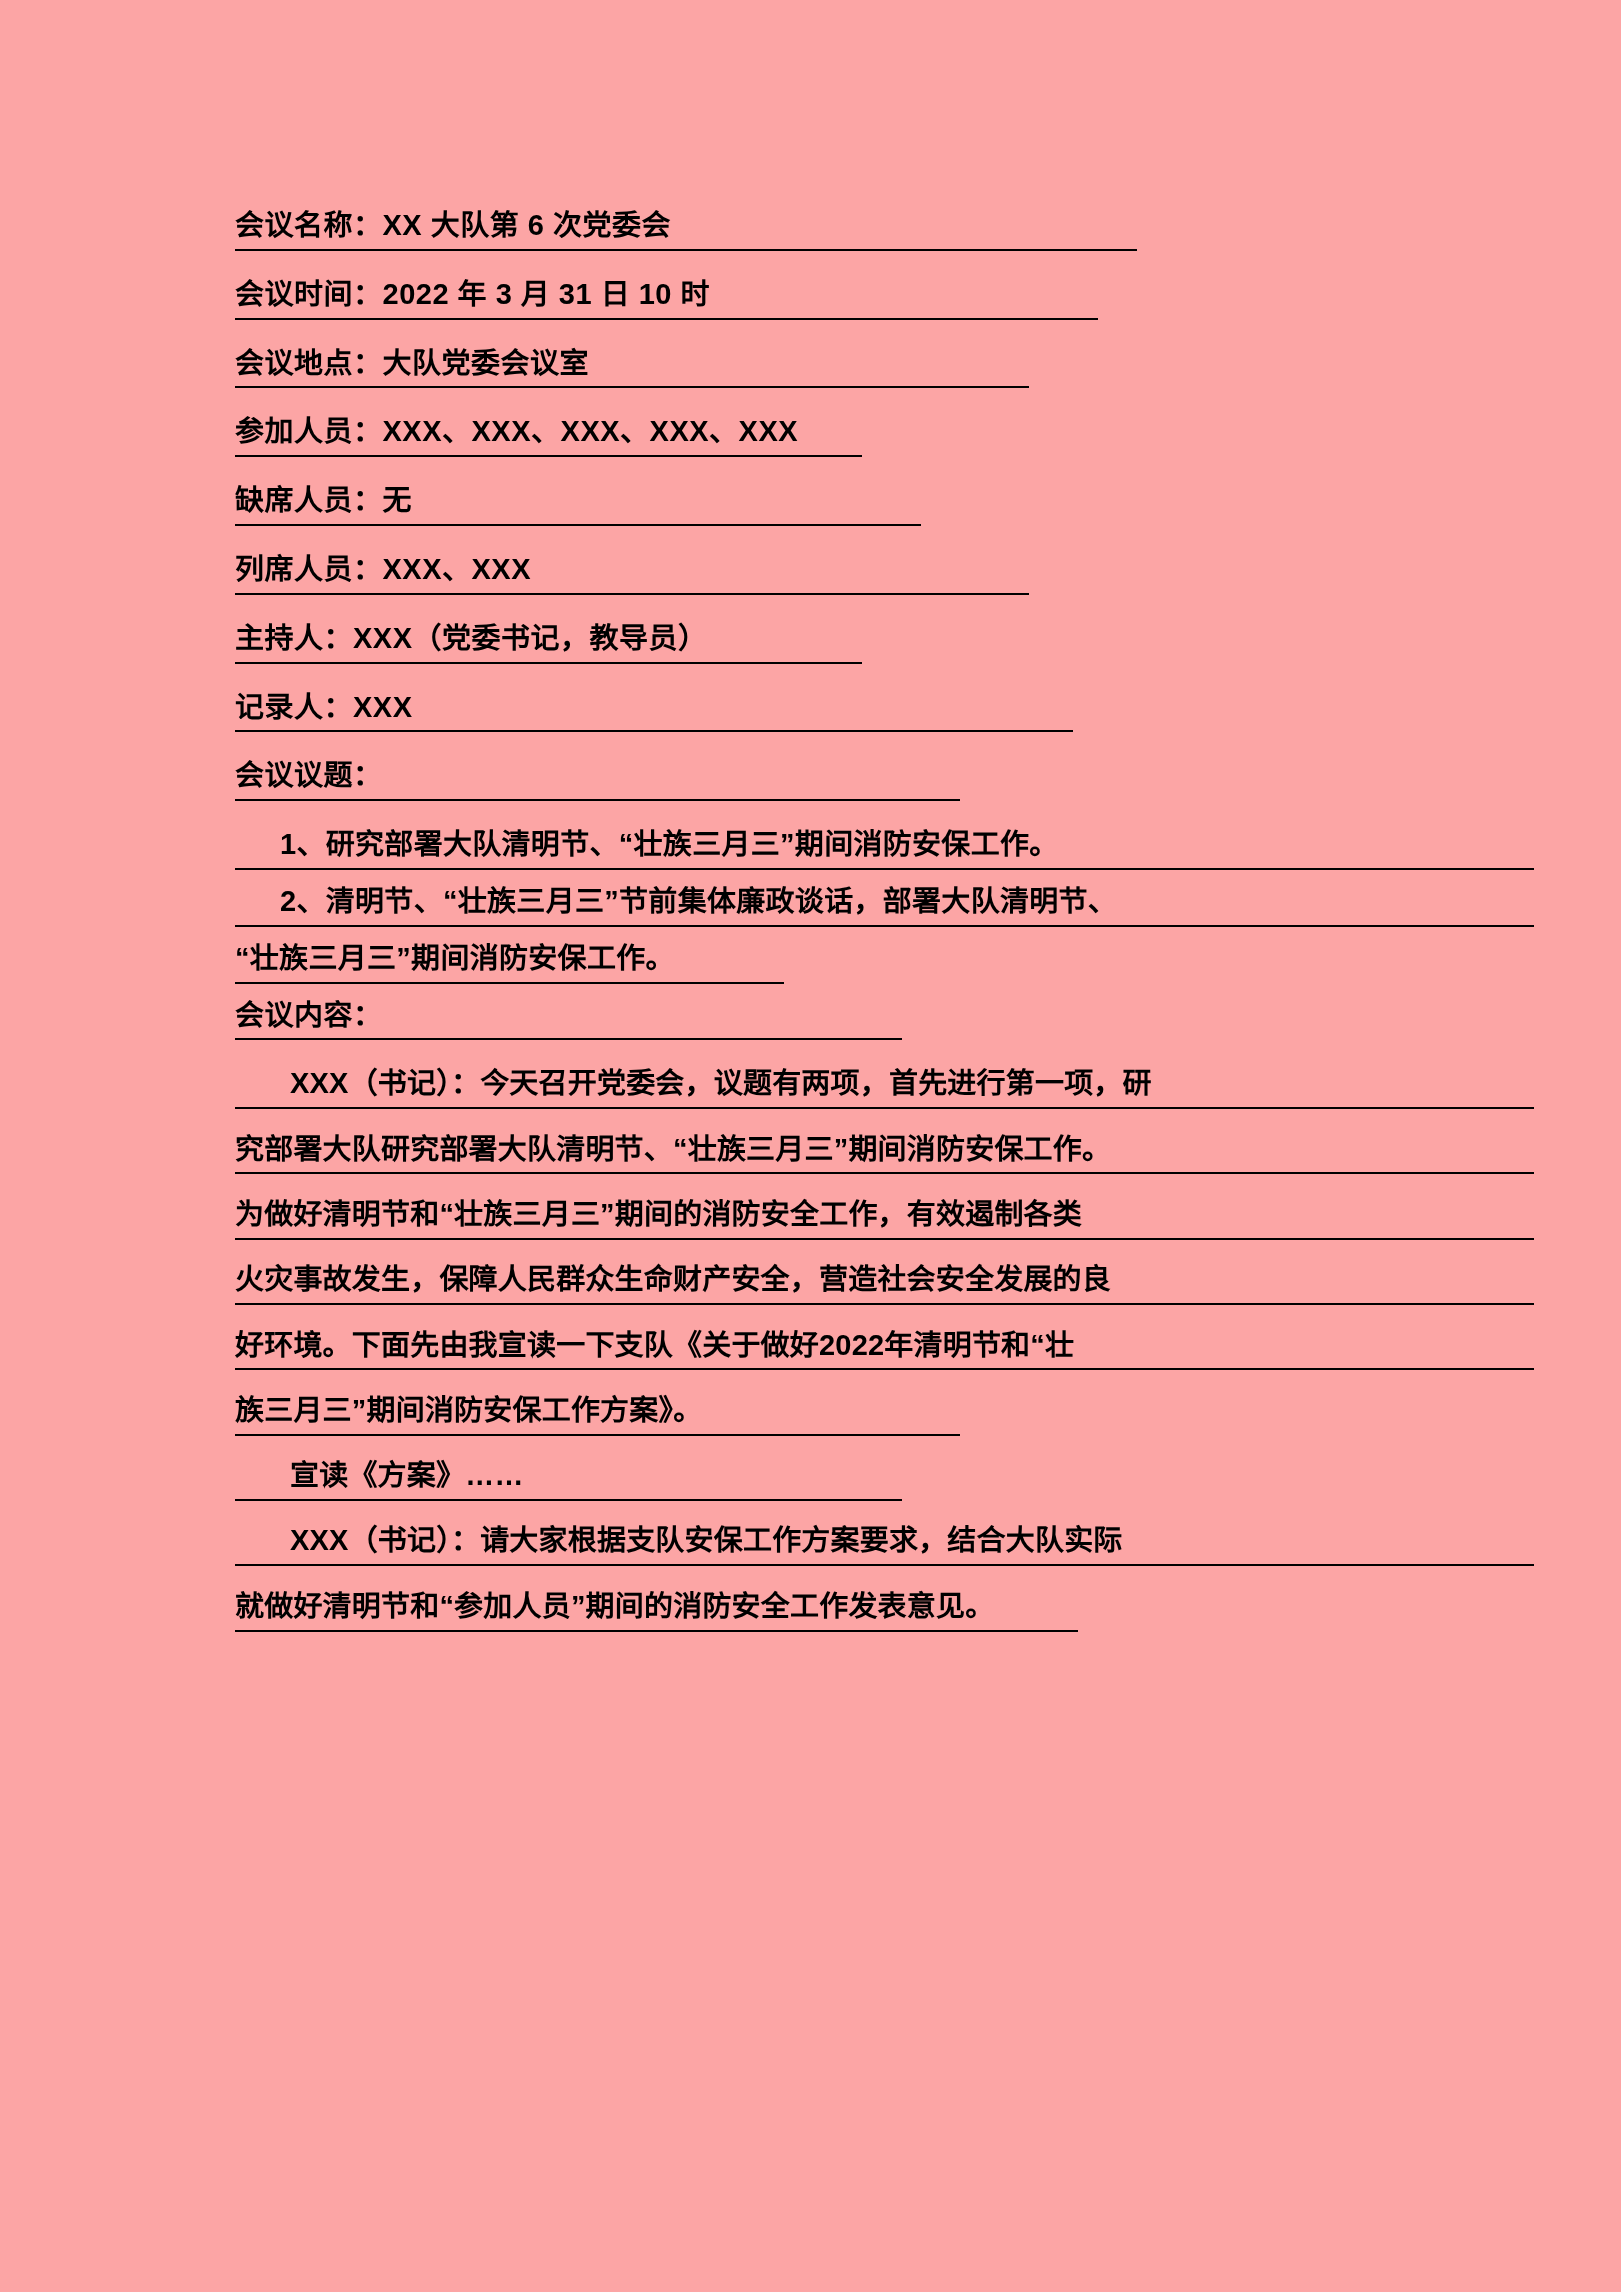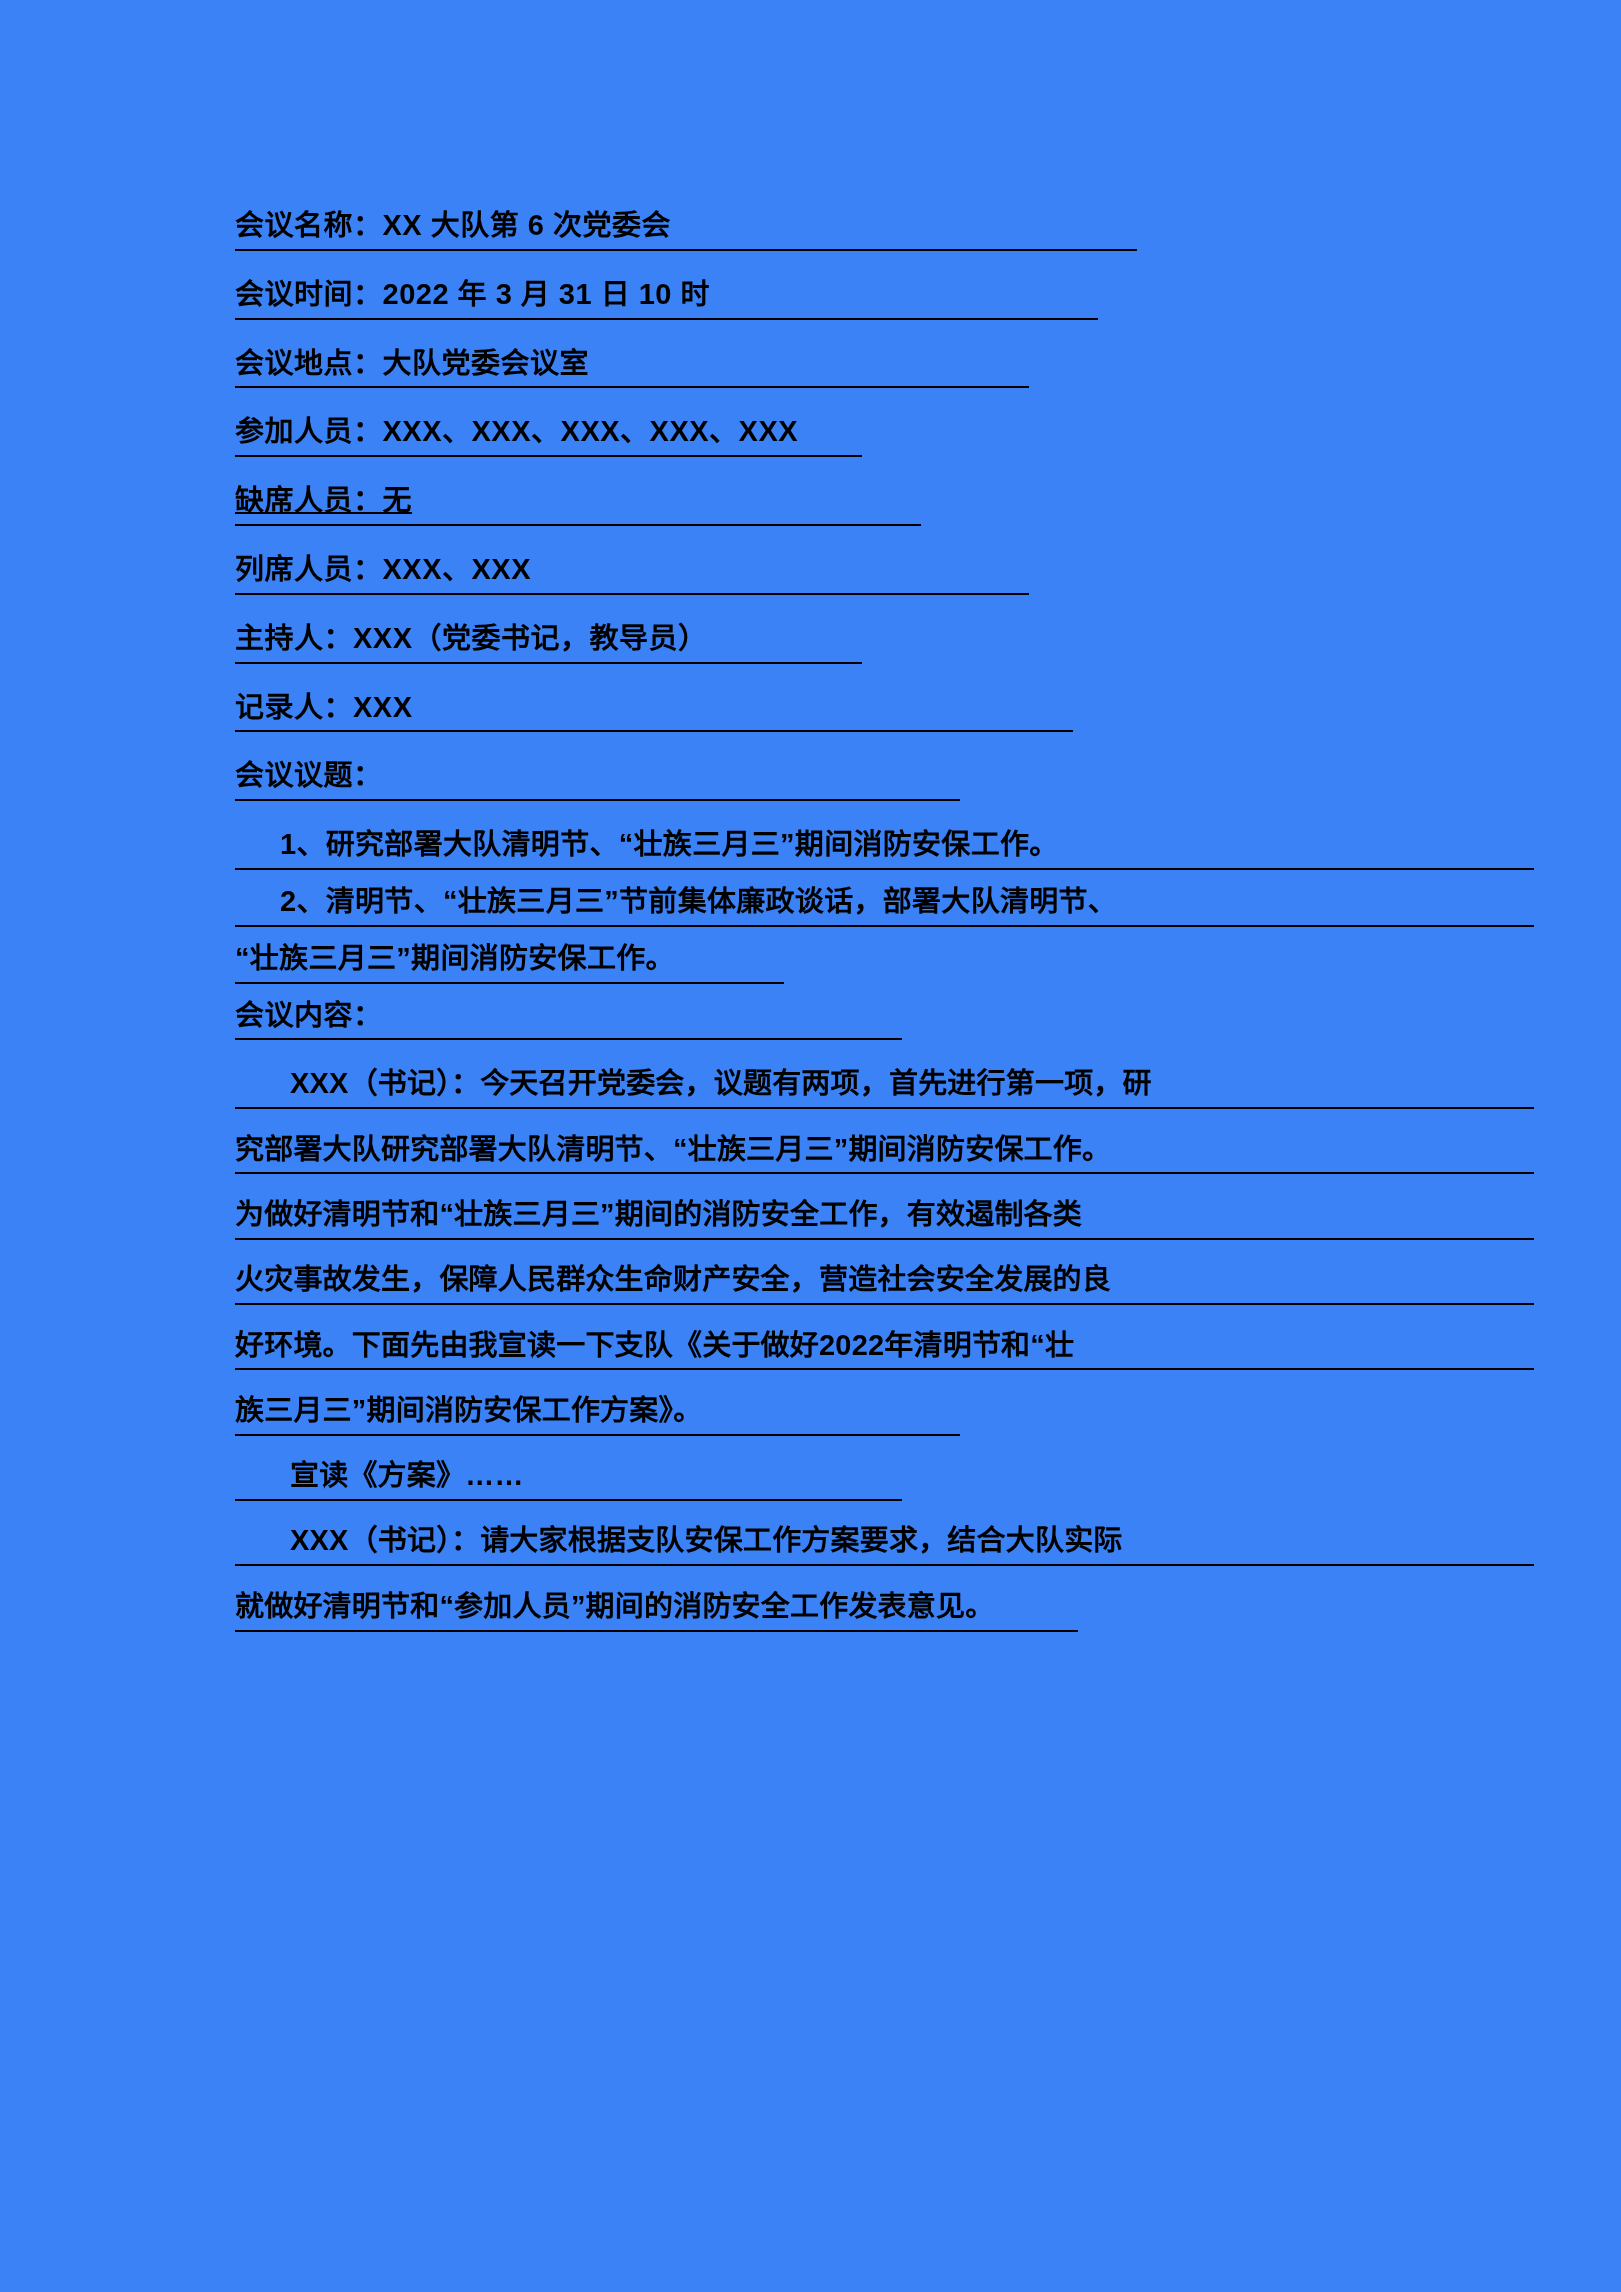--- a/index.html
+++ b/index.html
@@ -10,21 +10,21 @@
   }
   body {
     font-family: "Liberation Sans", "DejaVu Sans", sans-serif;
     color: #000000;
   }
   .page {
     position: relative;
     width: 1621px;
     height: 2293px;
     margin: 0 auto;
-    background: #3b82f6;
+    background: #fca5a5;
     box-sizing: border-box;
     padding: 211px 87px 118px 235px;
     overflow: hidden;
   }
   .doc-body {
     font-size: 29px;
     line-height: 1.0;
   }
   
   .line {
@@ -37,21 +37,21 @@
     display: inline-block;
     border-bottom: 2px solid #000000;
     padding-bottom: 8.8px;
     font-weight: 600;
   }
   
   .w-920 .txt { width: 902px; }
   .w-880 .txt { width: 863px; }
   .w-810 .txt { width: 794px; }
   .w-640 .txt { width: 627px; }
-  .w-700 .txt { width: 686px; text-decoration: underline; }
+  .w-700 .txt { width: 686px; }
   .w-855 .txt { width: 838px; }
   .w-740 .txt { width: 725px; }
   .w-680 .txt { width: 667px; }
 
   .para {
     margin: 0 0 17px 0;
   }
   .para .txt {
     display: block;
     font-weight: 600;

